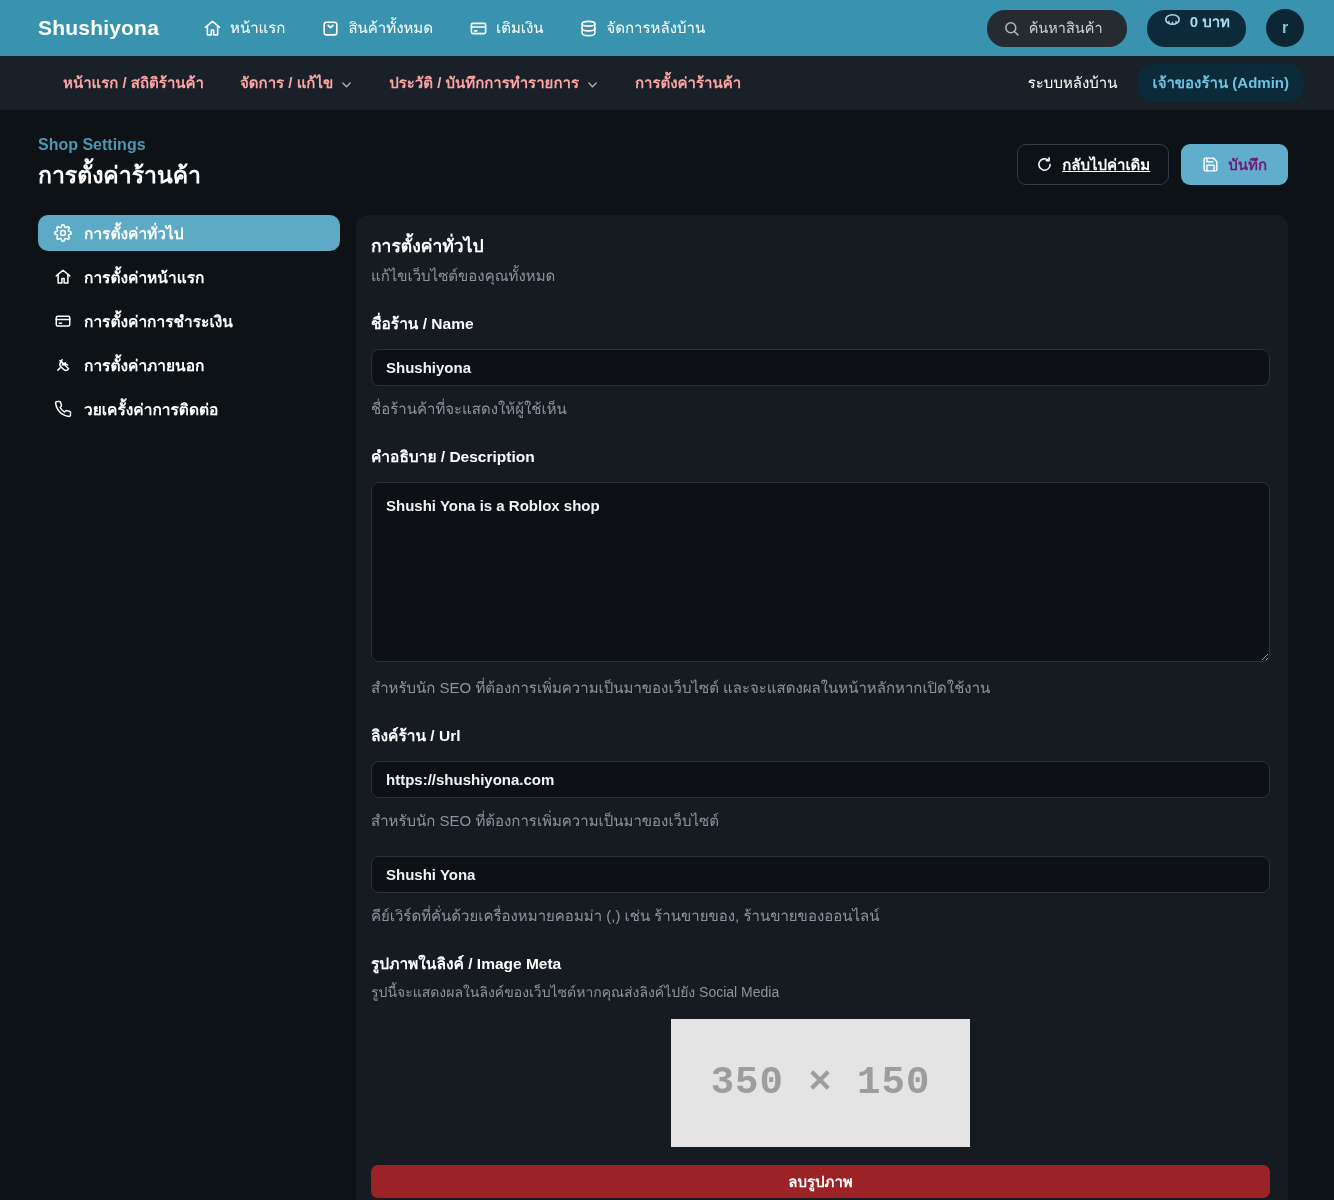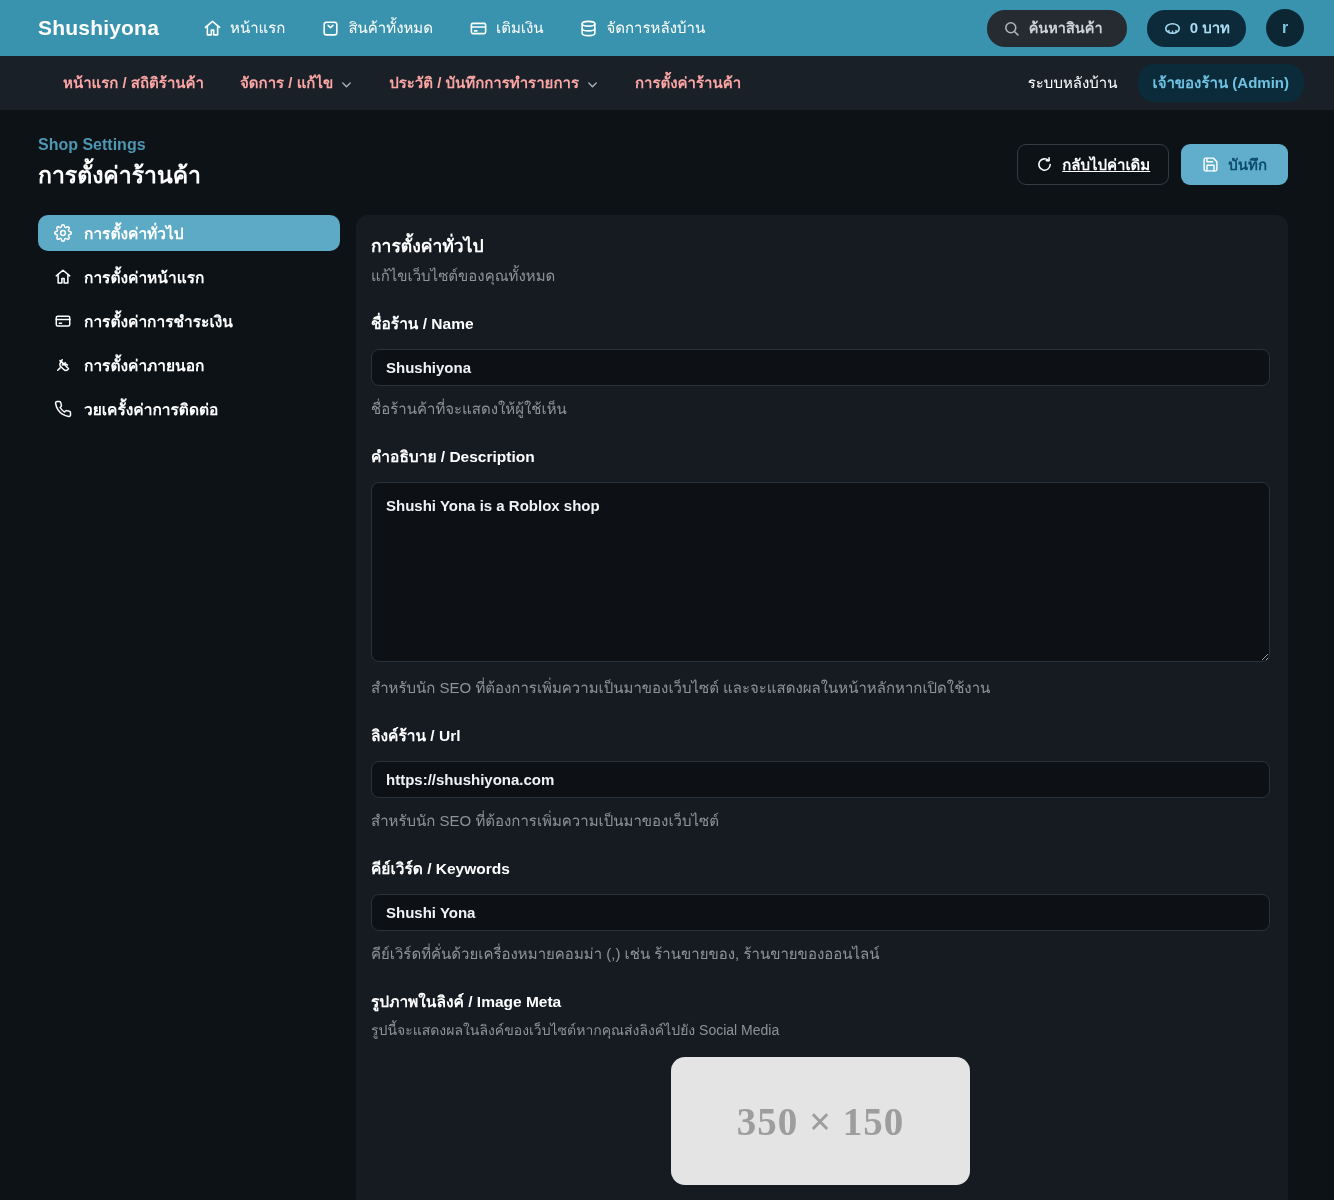--- a/index.html
+++ b/index.html
@@ -27,25 +27,25 @@
   .topbar .spacer { flex:1; }
   .search-pill {
     display:flex; align-items:center; gap:9px;
     background:#252b31; border-radius:18px;
     height:37px; padding:0 16px; width:140px;
     margin-right:12px;
   }
   .search-pill input {
     background:transparent; border:none; outline:none;
     color:#cdd3d8; font-size:14.5px; width:100%;
-    font-family:inherit; font-weight:bold;
+    font-family:inherit; font-weight:normal;
   }
   .search-pill input::placeholder { color:#cdd3d8; opacity:1; }
   .coin-pill {
-    display:flex; align-items:center; gap:8px;
+    display:flex; gap:8px;
     background:#0c2a39; border-radius:18px;
     height:37px; padding:0 16px;
     color:#a9dcf1; font-weight:bold; font-size:15px;
     margin-right:12px; cursor:pointer; white-space:nowrap;
   }
   .avatar {
     width:38px; height:38px; border-radius:50%;
     background:#0c2733; color:#7fc6e0;
     display:flex; align-items:center; justify-content:center;
     font-size:16px; font-weight:bold; cursor:pointer;
@@ -78,21 +78,21 @@
   .page-title { color:#fff; font-size:23px; font-weight:bold; }
   .page-head .spacer { flex:1; }
   .head-btns { display:flex; gap:12px; margin-top:8px; }
   .btn {
     display:flex; align-items:center; gap:9px;
     border-radius:9px; font-weight:bold; font-size:15px;
     padding:0 18px; height:41px; cursor:pointer; border:none;
     font-family:inherit;
   }
   .btn-outline { background:transparent; border:1px solid #343b43; color:#fff;text-decoration:underline; }
-  .btn-primary { background:#60aecb; color:#0c4a6e; padding:0 21px; }
+  .btn-primary { background:#60aecb; color:#701a75; padding:0 21px; }
 
   
   .content { display:flex; align-items:flex-start; gap:16px; margin-top:22px; }
   .side-menu { width:302px; flex:none; display:flex; flex-direction:column; gap:8px; }
   .side-item {
     display:flex; align-items:center; gap:12px;
     color:#fff; font-weight:bold; font-size:15.5px;
     padding:0 16px; height:36px; border-radius:10px;
     cursor:pointer; white-space:nowrap;
   }
@@ -111,25 +111,25 @@
     width:100%; background:#0d1116; border:1px solid #2b3138;
     border-radius:8px; color:#f0f2f4; font-size:15px; font-weight:bold;
     font-family:inherit; padding:0 14px; height:37px; outline:none;
   }
   .f-textarea {
     height:180px; padding:12px 14px; resize:vertical; line-height:1.4;
   }
   .f-help { color:#8b939b; font-size:15px; margin-top:11px; margin-bottom:23px; }
   .img-sub { color:#8b939b; font-size:14px; margin-top:-8px; margin-bottom:16px; }
   .img-placeholder {
-    width:299px; height:128px; background:#e4e4e4; border-radius:14px;
+    width:299px; height:128px; background:#e4e4e4; border-radius:0;
     margin:6px auto 18px auto;
     display:flex; align-items:center; justify-content:center;
     color:#9d9d9d; font-size:39px; font-weight:bold; letter-spacing:1px;
-    font-family:Liberation Serif, serif;
+    font-family:Liberation Mono, monospace;
   }
   .btn-danger {
     width:100%; background:#9b2226; border:none; border-radius:7px;
     color:#fff; font-weight:bold; font-size:15px; height:33px;
     cursor:pointer; font-family:inherit; margin-bottom:16px;
   }
 </style>
 </head>
 <body>
 
@@ -331,21 +331,20 @@
       <div class="f-help">ชื่อร้านค้าที่จะแสดงให้ผู้ใช้เห็น</div>
 
       <div class="f-label">คำอธิบาย / Description</div>
       <textarea class="f-textarea" style="">Shushi Yona is a Roblox shop</textarea>
       <div class="f-help">สำหรับนัก SEO ที่ต้องการเพิ่มความเป็นมาของเว็บไซต์ และจะแสดงผลในหน้าหลักหากเปิดใช้งาน</div>
 
       <div class="f-label">ลิงค์ร้าน / Url</div>
       <input class="f-input" type="text" value="https://shushiyona.com" style="">
       <div class="f-help">สำหรับนัก SEO ที่ต้องการเพิ่มความเป็นมาของเว็บไซต์</div>
 
-      <div class="f-label">คีย์เวิร์ด / Keywords</div>
       <input class="f-input" type="text" value="Shushi Yona" style="">
       <div class="f-help">คีย์เวิร์ดที่คั่นด้วยเครื่องหมายคอมม่า (,) เช่น ร้านขายของ, ร้านขายของออนไลน์</div>
 
       <div class="f-label">รูปภาพในลิงค์ / Image Meta</div>
       <div class="img-sub">รูปนี้จะแสดงผลในลิงค์ของเว็บไซต์หากคุณส่งลิงค์ไปยัง Social Media</div>
 
       <div class="img-placeholder">
         <span>350 × 150</span>
       </div>
 

